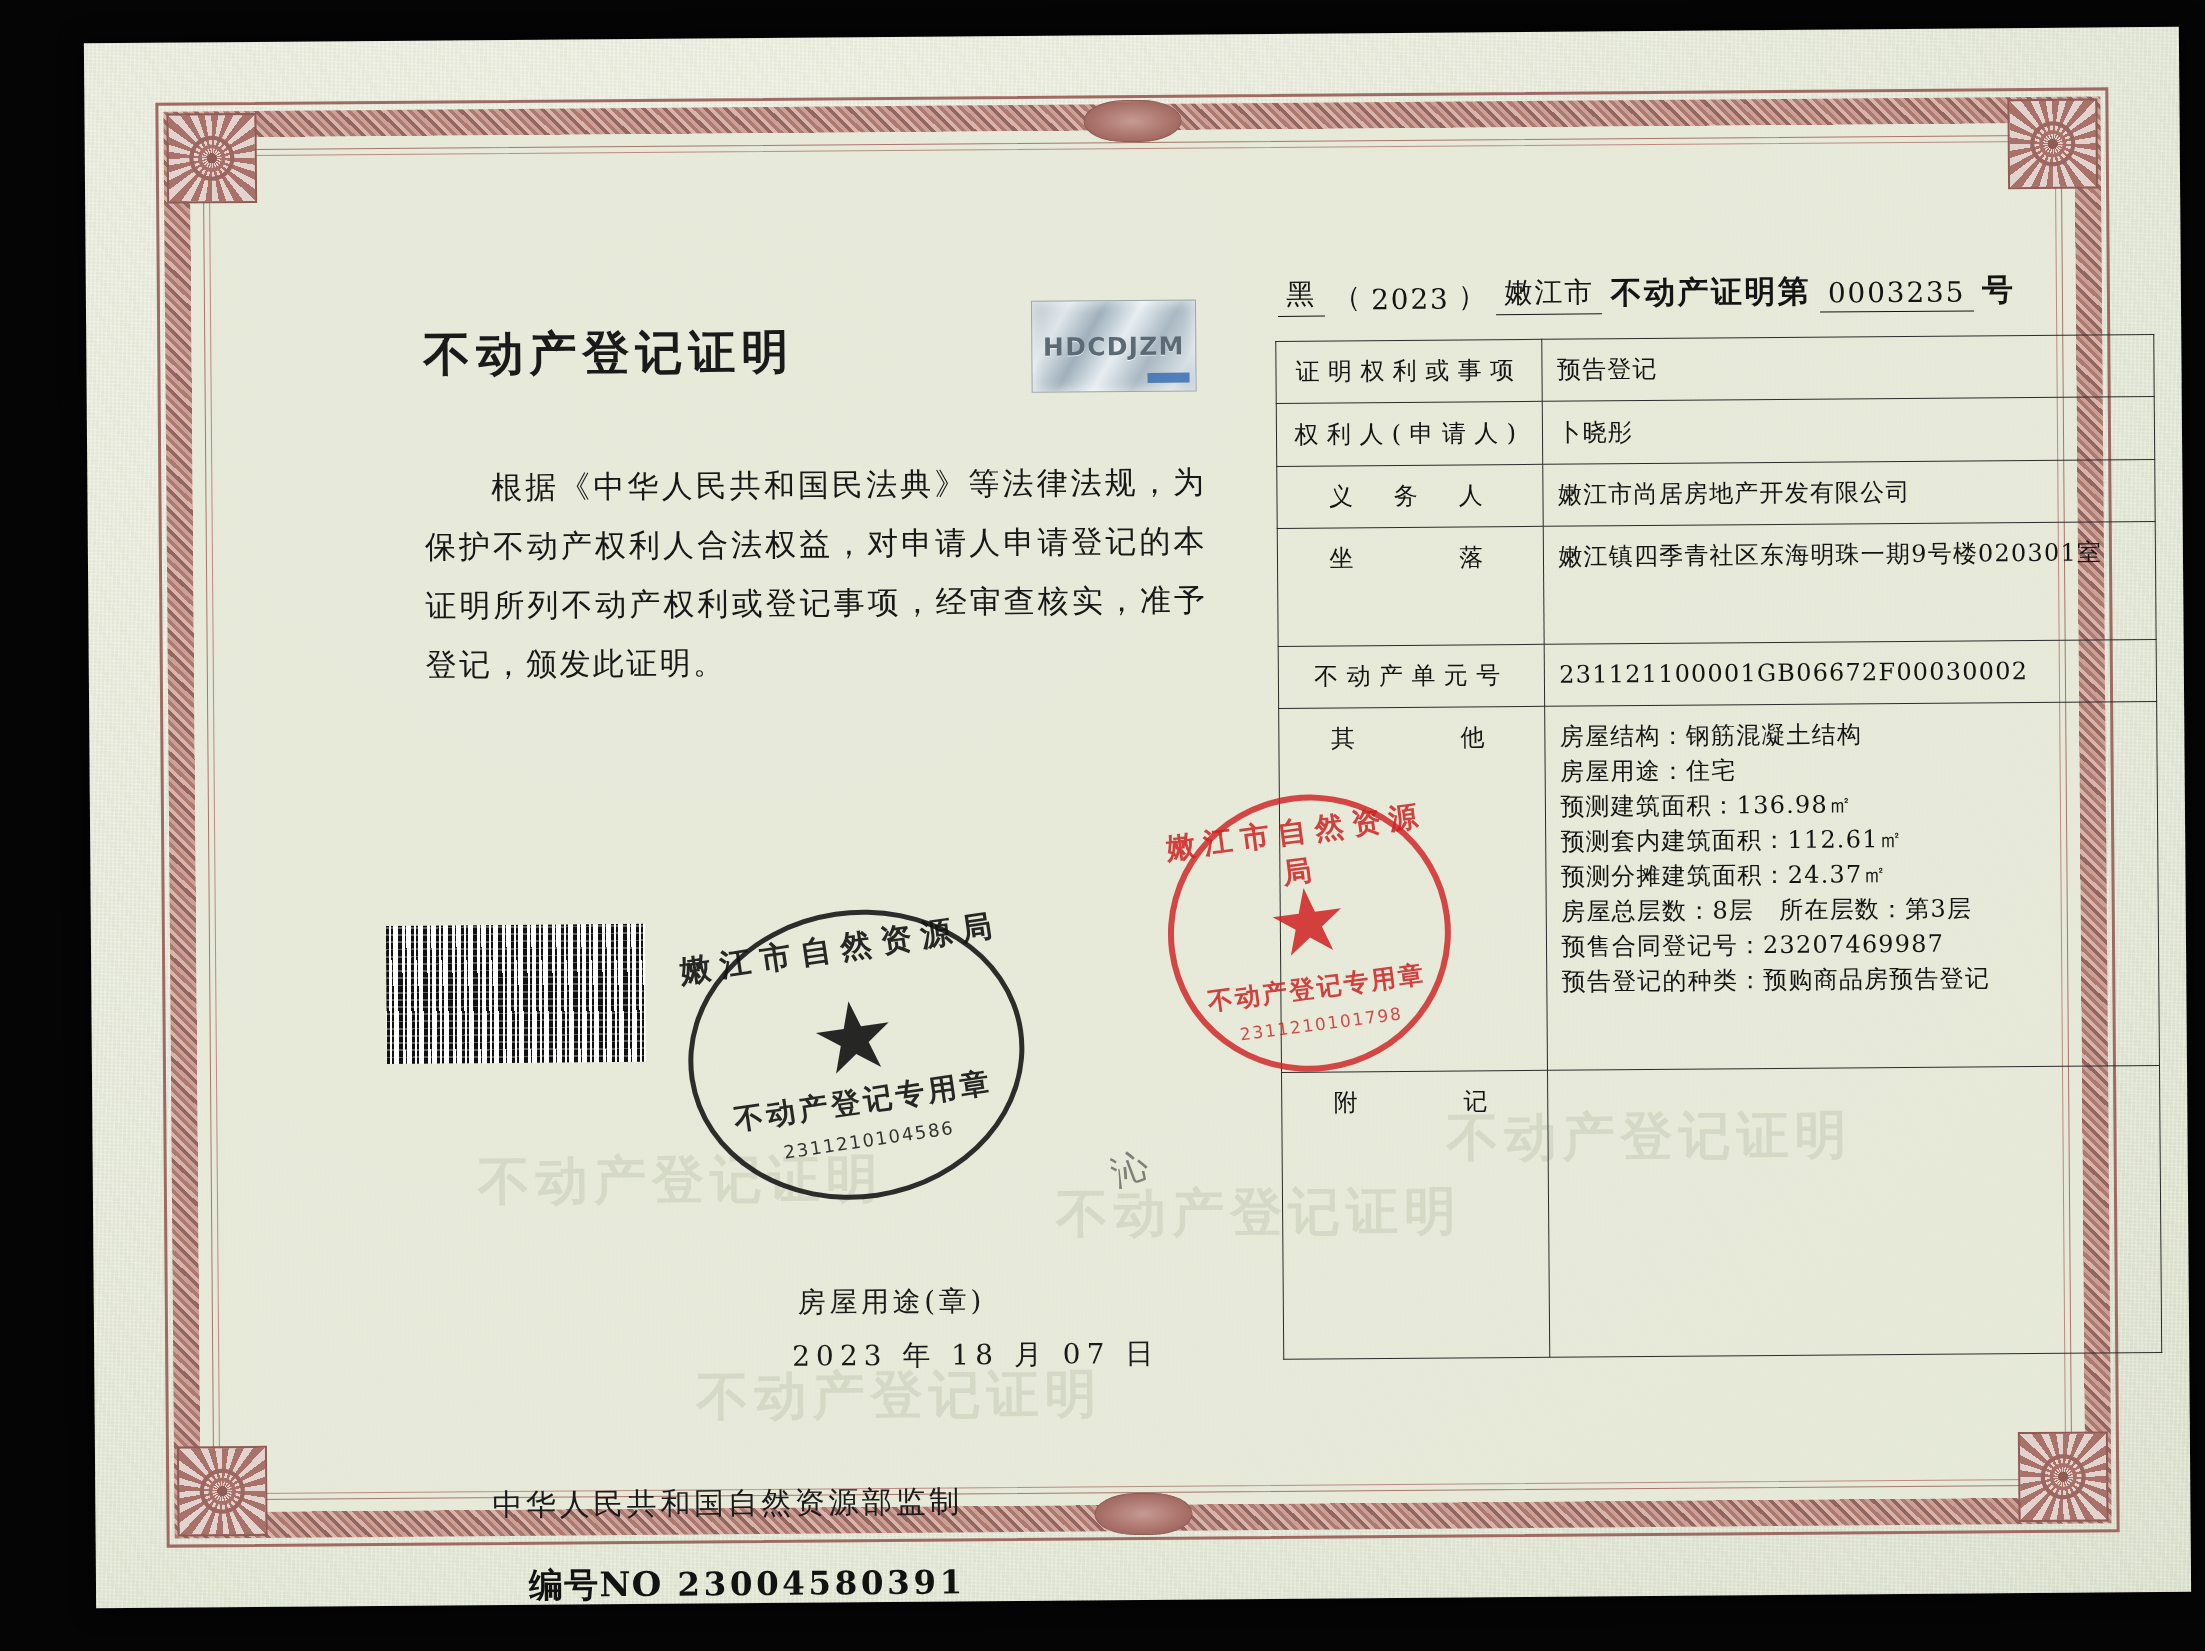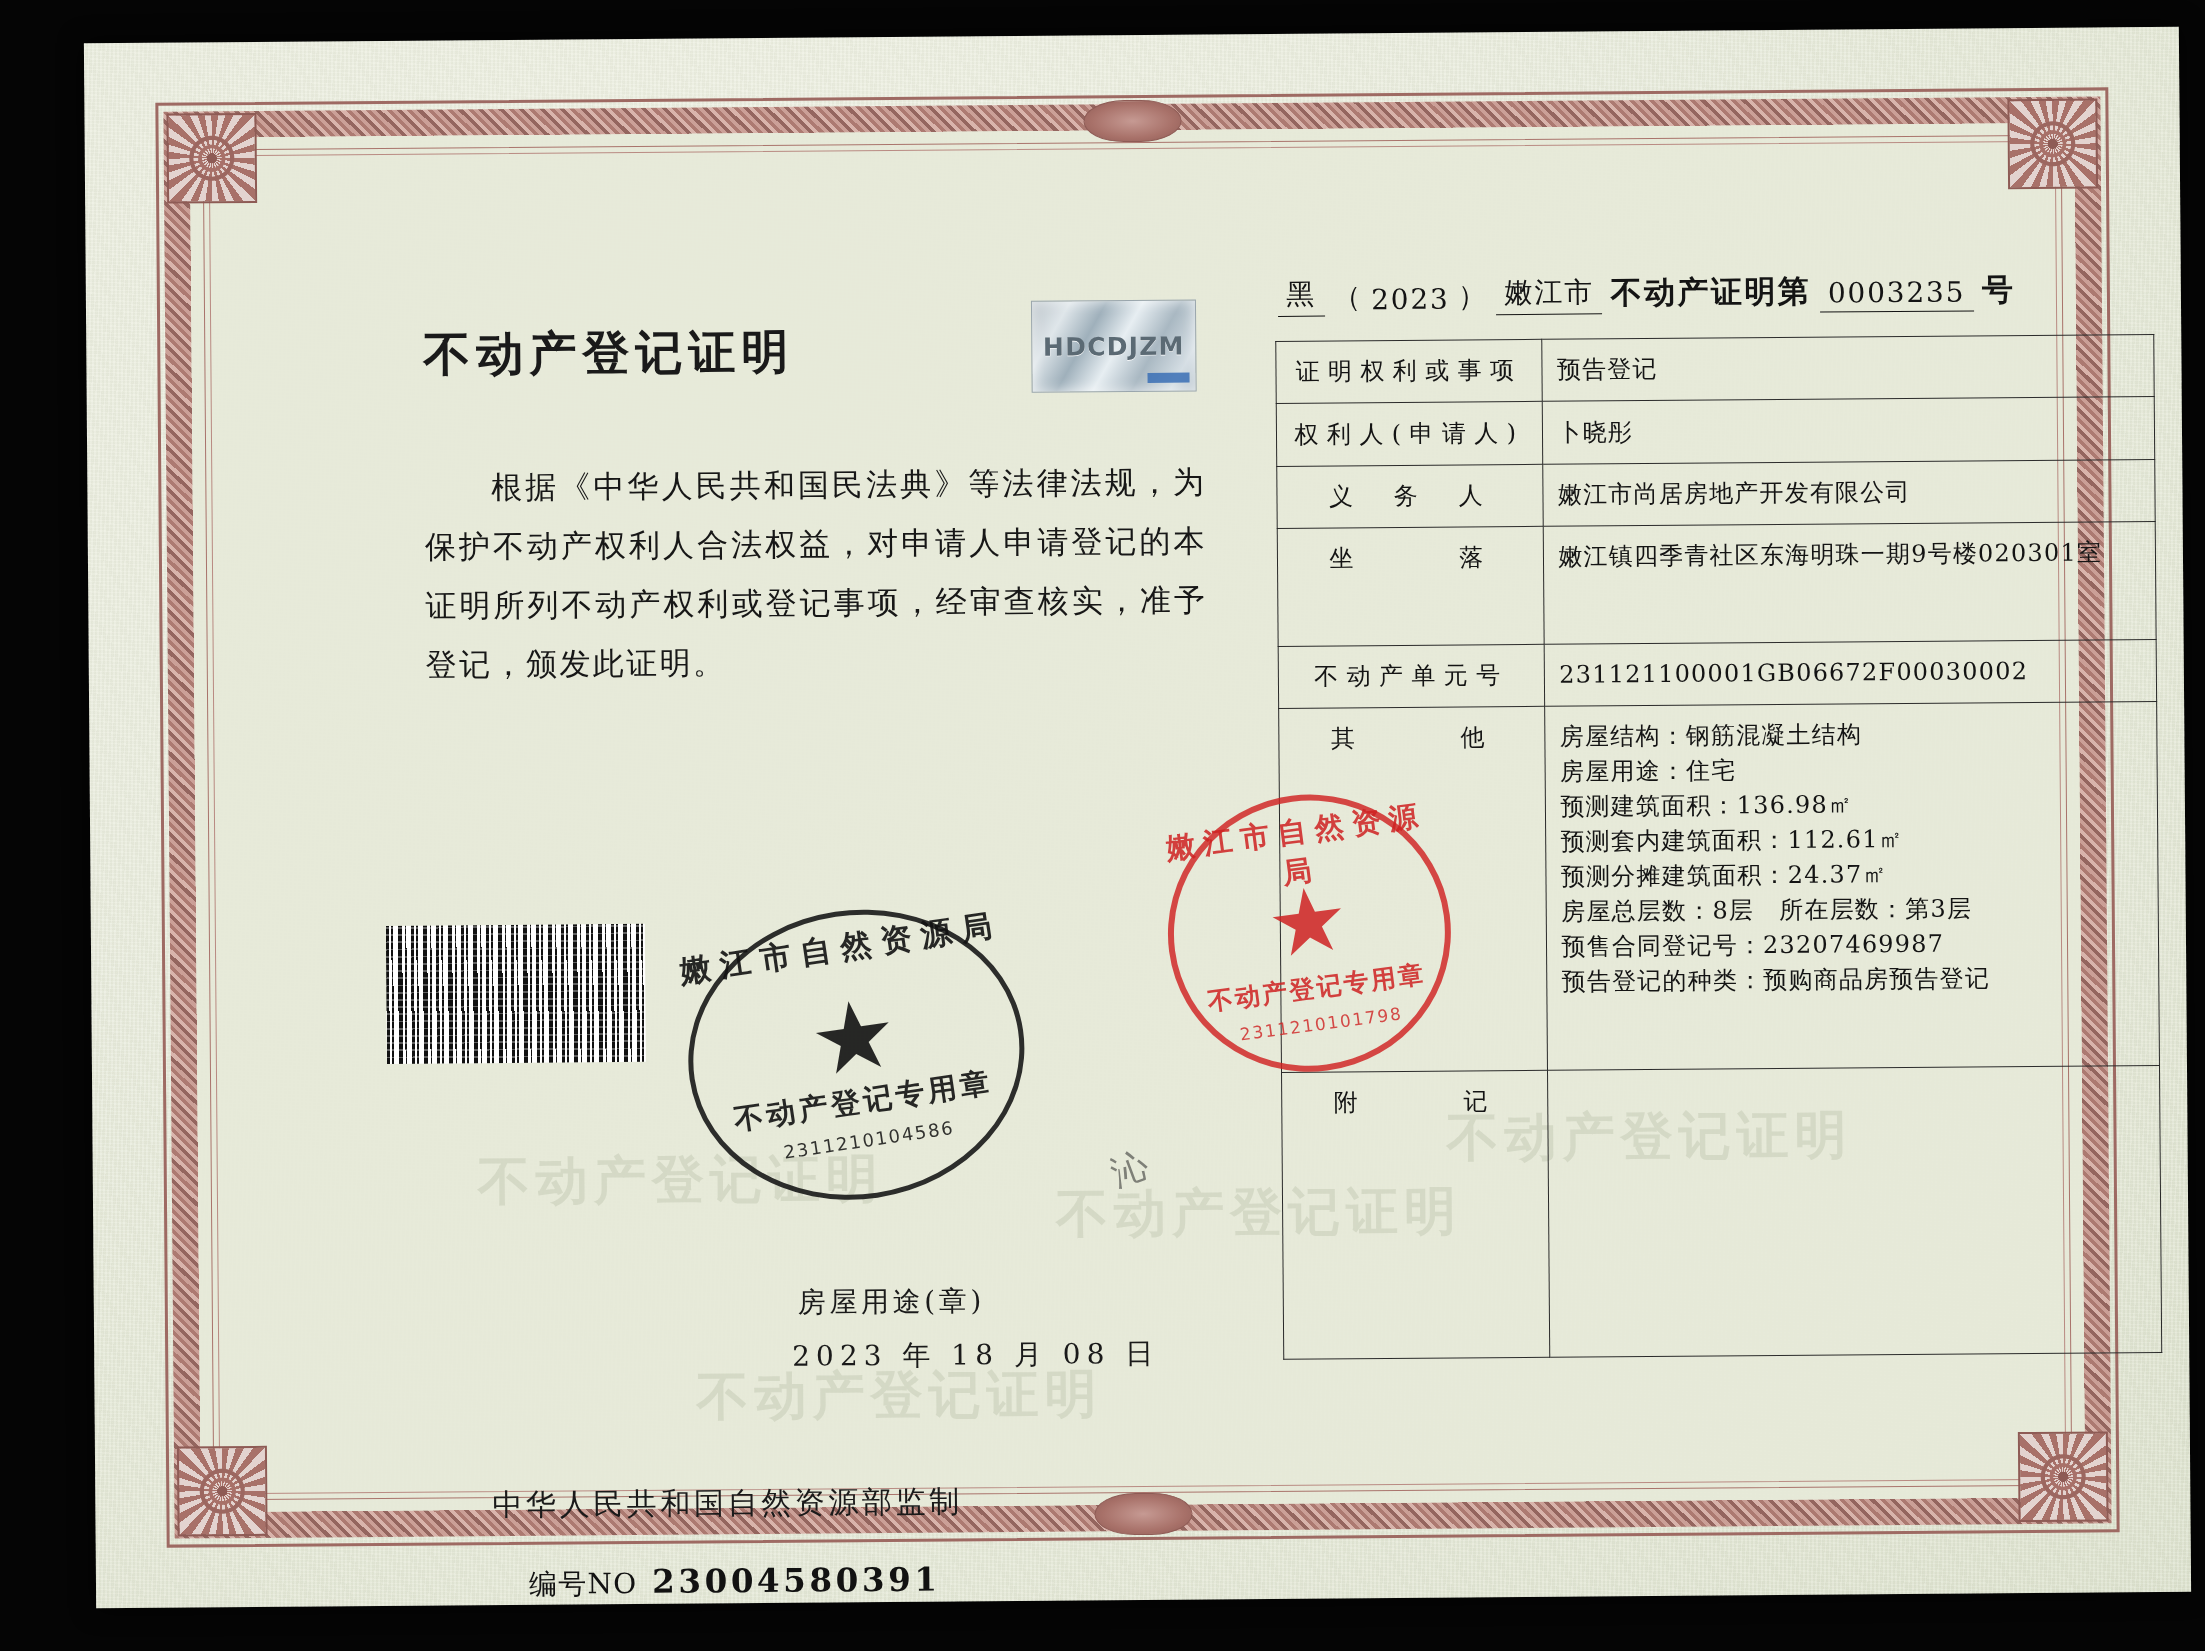--- a/index.html
+++ b/index.html
@@ -195,21 +195,21 @@
   .ministry{
     position:absolute; left:60px; top:1162px;
     font-size:30px; color:#1a1a1a; letter-spacing:3.6px;
     font-family:"DejaVu Serif","Liberation Serif",serif;
   }
   .serial{
     position:absolute; left:96px; top:1240px;
     font-size:32.5px; color:#121212; letter-spacing:3.6px; font-weight:bold;
     font-family:"DejaVu Serif","Liberation Serif",serif;
   }
-  .serial .no{font-size:28px;font-weight:normal;letter-spacing:1.2px;}
+  .serial .no{font-size:34px;font-weight:bold;letter-spacing:1.2px;}
 
   
   #cert-no-line{
     position:absolute; left:1192px; top:241px; width:873px;
     font-size:28px; color:#141414; letter-spacing:1.8px;
     font-family:"DejaVu Serif","Liberation Serif",serif;
     display:flex; align-items:flex-end; gap:8.4px; white-space:nowrap;
   }
   #cert-no-line .u{border-bottom:1.8px solid #141414; padding:0 8.4px 2.4px; display:inline-block;}
   #cert-no-line .big{font-size:31px;font-weight:bold;letter-spacing:2.4px;}
@@ -290,21 +290,21 @@
 
       <div class="issuer-line">
         <span>房屋用途</span><span>(章)</span>
       </div>
 
       <div class="date-line">
         <span>2023</span>
         <span>年</span>
         <span>18</span>
         <span>月</span>
-        <span>08</span>
+        <span>07</span>
         <span>日</span>
       </div>
 
       <div class="ministry">中华人民共和国自然资源部监制</div>
 
       <div class="serial">
         <span class="no">编号NO</span>
         <span>23004580391</span>
       </div>
     </div>

